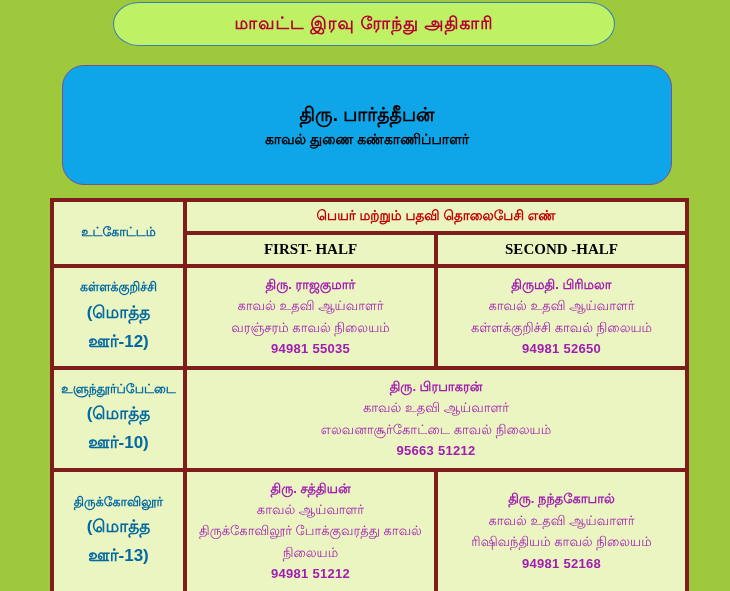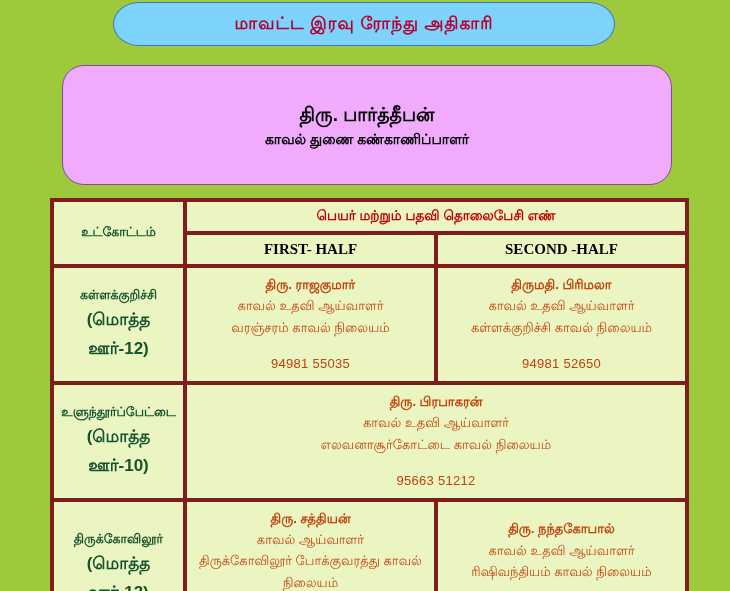--- a/index.html
+++ b/index.html
@@ -20,21 +20,21 @@
     background: #9fc93c;
   }
 
   
   .banner {
     position: absolute;
     left: 113px;
     top: 2px;
     width: 500px;
     height: 42px;
-    background: #7dd3fc;
+    background: #bef264;
     border-radius: 26px / 22px;
     border: 1px solid #3b7cbd;
     display: flex;
     align-items: center;
     justify-content: center;
   }
   .banner-text {
     color: #b8002e;
     font-weight: bold;
     font-size: 17px;
@@ -43,21 +43,21 @@
     white-space: nowrap;
   }
 
   
   .officer-box {
     position: absolute;
     left: 62px;
     top: 65px;
     width: 608px;
     height: 118px;
-    background: #f0abfc;
+    background: #0ea5e9;
     border-radius: 22px;
     border: 1px solid #7d4f96;
     display: flex;
     flex-direction: column;
     align-items: center;
     justify-content: center;
   }
   .officer-line {
     color: #000;
     font-weight: bold;
@@ -94,37 +94,37 @@
     padding: 6px 4px;
   }
   .hdr-half {
     color: #000;
     font-weight: bold;
     font-size: 15px;
     font-family: Liberation Serif, serif;
     padding: 6px 4px;
   }
   .zone-cell {
-    color: #14532d;
+    color: #0369a1;
     font-weight: bold;
     font-size: 12.5px;
     line-height: 1.7;
     margin-left: 20px;
   }
   .zone-name { display: block; }
   .zone-count { display: block; font-size: 17px; }
 
   .cell-body {
     font-size: 13px;
-    color: #c2410c;
+    color: #a21caf;
     line-height: 1.65;
   }
   .cell-body span { display: block; }
   .cell-name { font-weight: bold; }
-  .cell-phone { font-weight: normal; letter-spacing: 0.3px; margin-top: 15px; }
+  .cell-phone { font-weight: bold; letter-spacing: 0.3px; }
 
   .merged {
     font-size: 13px;
   }
 </style>
 </head>
 <body>
 
 <div class="page">
 

